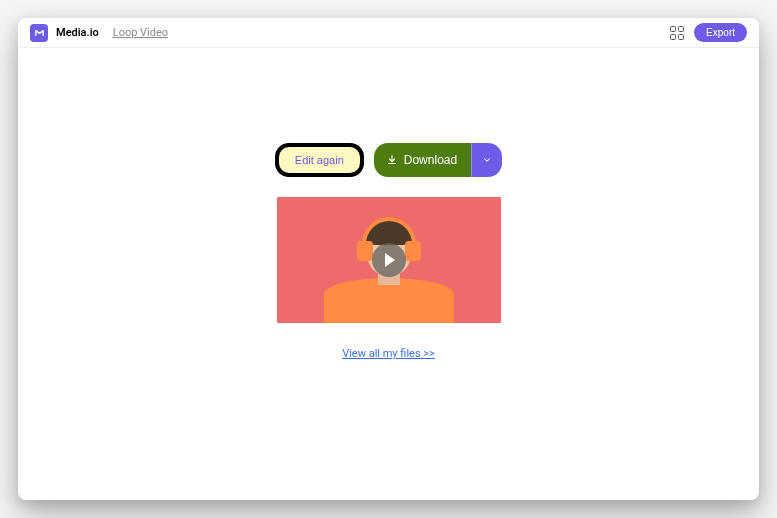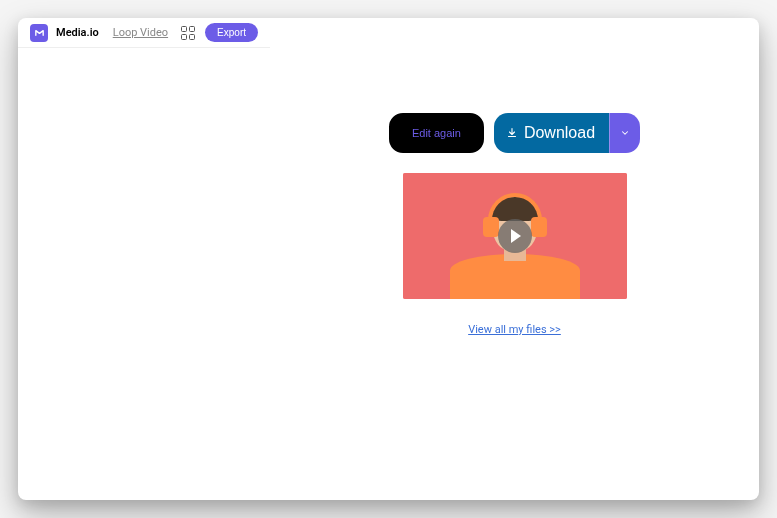--- a/index.html
+++ b/index.html
@@ -15,21 +15,21 @@
       padding: 18px;
       position: relative;
     }
     .app-window {
       background: #fff;
       border-radius: 8px;
       width: 100%;
       height: 100%;
       box-shadow: 0 15px 35px rgba(0,0,0,0.25), 0 5px 15px rgba(0,0,0,0.15);
       display: flex;
-      flex-direction: row;
+      flex-direction: column;
       overflow: hidden;
     }
     .header {
       display: flex;
       align-items: center;
       justify-content: space-between;
       padding: 6px 12px;
       border-bottom: 1px solid #eee;
       height: 30px;
     }
@@ -102,39 +102,39 @@
       font-weight: 700;
       color: #1a1a1a;
       margin-bottom: 16px;
     }
     .actions {
       display: flex;
       gap: 10px;
       margin-bottom: 20px;
     }
     .edit-btn {
-      background: #000000;
+      background: #fef9c3;
       color: #6c5ce7;
-      border: 7px solid #000000;
+      border: 4px solid #000000;
       padding: 7px 16px;
       border-radius: 14px;
       font-size: 11px;
       font-weight: 500;
       cursor: pointer;
     }
     .download-group {
       display: flex;
     }
     .download-btn {
-      background: #0369a1;
+      background: #4d7c0f;
       color: #fff;
       border: none;
       padding: 7px 14px 7px 12px;
       border-radius: 14px 0 0 14px;
-      font-size: 16px;
+      font-size: 12px;
       font-weight: 500;
       cursor: pointer;
       display: flex;
       align-items: center;
       gap: 6px;
     }
     .download-dropdown {
       background: #6c5ce7;
       color: #fff;
       border: none;

